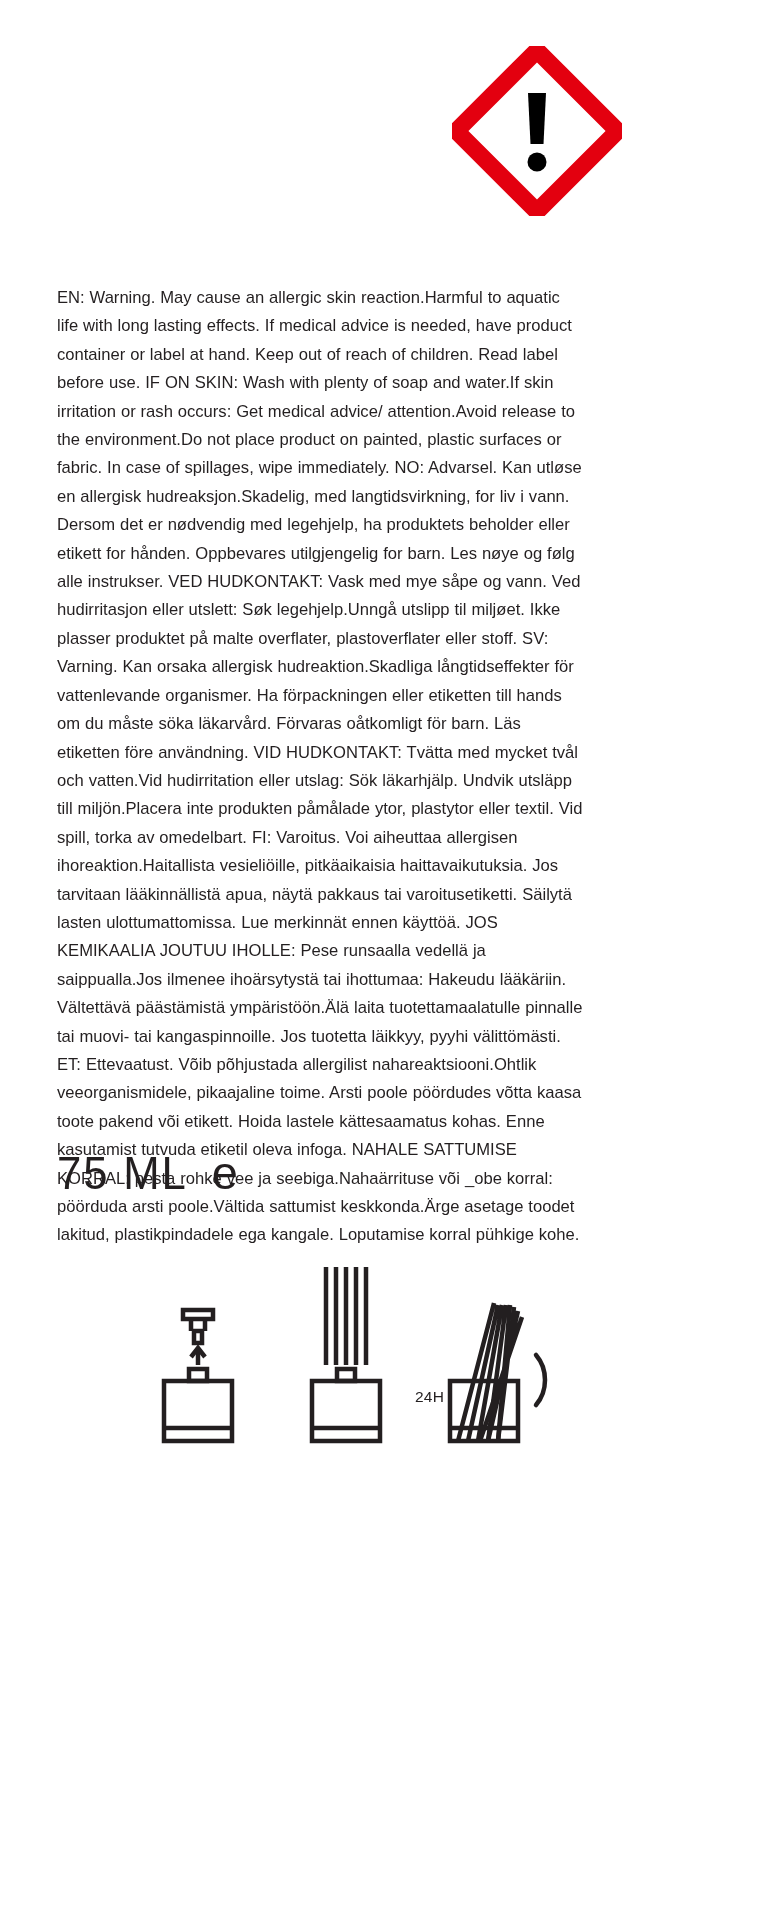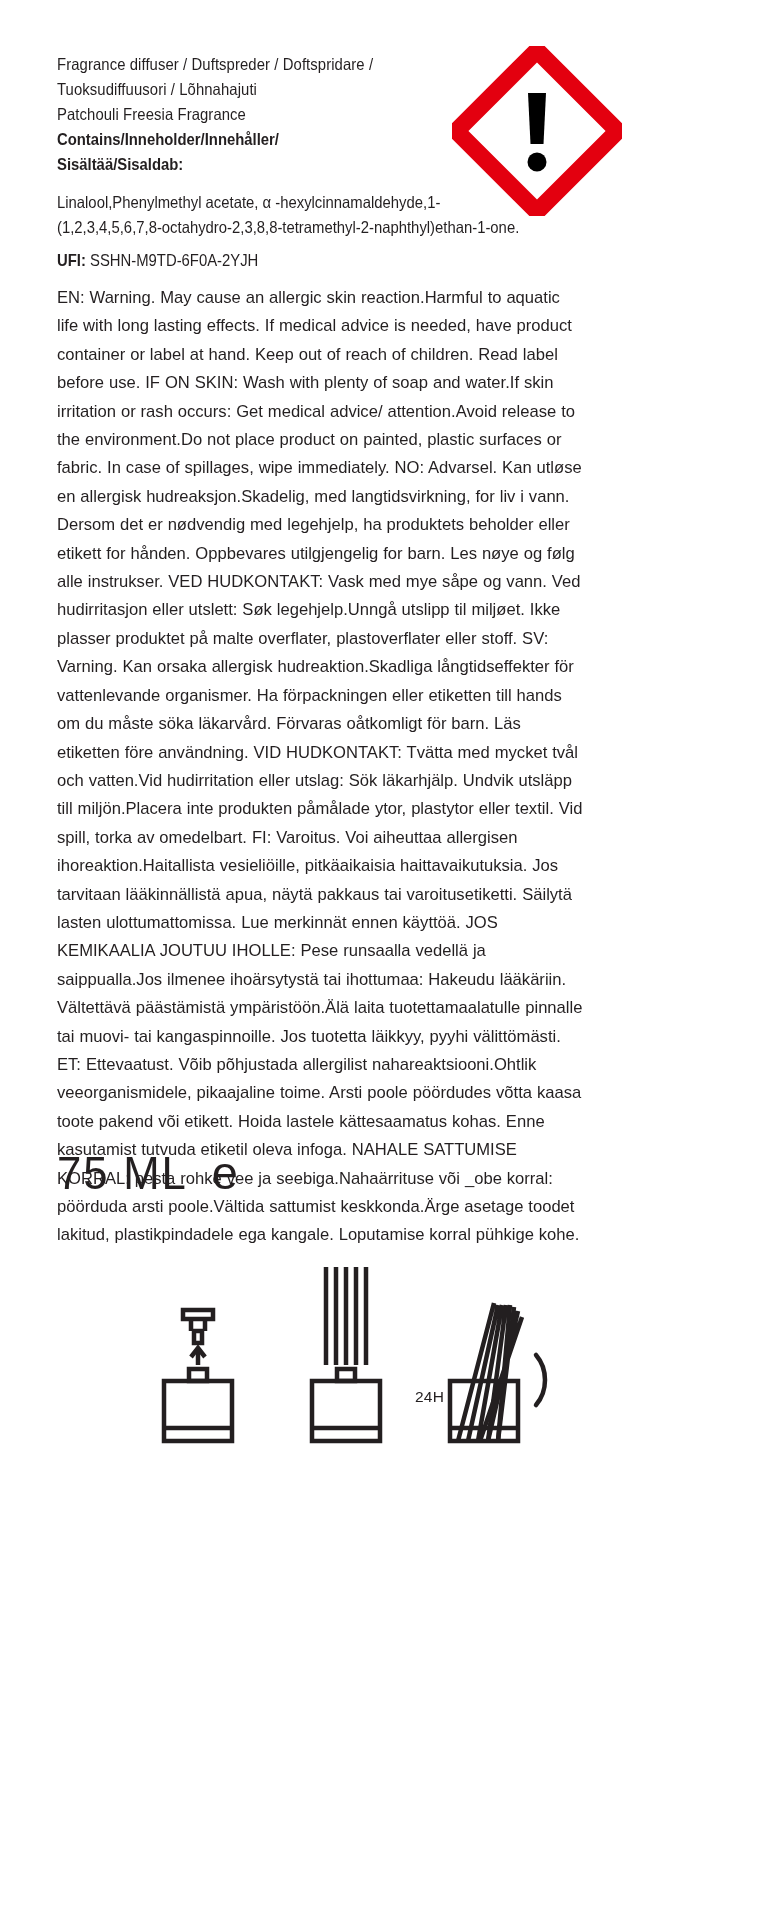--- a/index.html
+++ b/index.html
@@ -140,48 +140,33 @@
     font-size: 15.5px;
     font-weight: normal;
     letter-spacing: 0.2px;
   }
 </style>
 </head>
 <body>
 
 <div class="label-sheet">
 
-  <div class="header-block">
-    <div class="product-line">Fragrance diffuser / Duftspreder / Doftspridare /</div>
-    <div class="product-line">Tuoksudiffuusori / Lõhnahajuti</div>
-    <div class="product-line">Patchouli Freesia Fragrance</div>
-    <div class="contains-head">Contains/Inneholder/Innehåller/</div>
-    <div class="contains-head">Sisältää/Sisaldab:</div>
-  </div>
 
   <div class="ghs-pictogram">
     <svg width="170" height="170" viewBox="0 0 170 170" aria-hidden="true">
       <g transform="translate(85,85) rotate(45)">
         <rect x="-57" y="-57" width="114" height="114" fill="#ffffff" stroke="#e3000f" stroke-width="17"></rect>
       </g>
       <g transform="translate(85,85)" fill="#000000">
         <path d="M -9 -38 L 9 -38 L 6.5 13 L -6.5 13 Z"></path>
         <circle cx="0" cy="31" r="9.5"></circle>
       </g>
     </svg>
   </div>
 
-  <div class="ingredients-block">
-    <div class="ingredient-line">Linalool,Phenylmethyl acetate, α -hexylcinnamaldehyde,1-</div>
-    <div class="ingredient-line">(1,2,3,4,5,6,7,8-octahydro-2,3,8,8-tetramethyl-2-naphthyl)ethan-1-one.</div>
-    <div class="ufi-line">
-      <span class="ufi-label">UFI:</span>
-      <span>SSHN-M9TD-6F0A-2YJH</span>
-    </div>
-  </div>
 
   <div class="warnings-block">
     <span><span class="lang">EN:</span><span class="seg"> Warning.  May cause an allergic skin reaction.Harmful to aquatic life with long lasting effects. If medical advice is needed, have product container or label at hand. Keep out of reach of children. Read label before use. IF ON SKIN: Wash with plenty of soap and water.If skin irritation or rash occurs: Get medical advice/ attention.Avoid release to the environment.Do not place product on painted, plastic surfaces or fabric.  In case of spillages, wipe immediately. </span></span><span><span class="lang">NO:</span><span class="seg"> Advarsel.  Kan utløse en allergisk hudreaksjon.Skadelig, med langtidsvirkning, for liv i vann. Dersom det er nødvendig med legehjelp, ha produktets beholder eller etikett for hånden. Oppbevares utilgjengelig for barn. Les nøye og følg alle instrukser. VED HUDKONTAKT: Vask med mye såpe og vann. Ved hudirritasjon eller utslett: Søk legehjelp.Unngå utslipp til miljøet. Ikke plasser produktet på malte overflater, plastoverflater eller stoff. </span></span><span><span class="lang">SV:</span><span class="seg"> Varning. Kan orsaka allergisk hudreaktion.Skadliga långtidseffekter för vattenlevande organismer. Ha förpackningen eller etiketten till hands om du måste söka läkarvård. Förvaras oåtkomligt för barn. Läs etiketten före användning. VID HUDKONTAKT: Tvätta med mycket tvål och vatten.Vid hudirritation eller utslag: Sök läkarhjälp. Undvik utsläpp till miljön.Placera inte produkten påmålade ytor, plastytor eller textil.  Vid spill, torka av omedelbart. </span></span><span><span class="lang">FI:</span><span class="seg"> Varoitus.  Voi aiheuttaa allergisen ihoreaktion.Haitallista vesieliöille, pitkäaikaisia haittavaikutuksia. Jos tarvitaan lääkinnällistä apua, näytä pakkaus tai varoitusetiketti. Säilytä lasten ulottumattomissa. Lue merkinnät ennen käyttöä. JOS KEMIKAALIA JOUTUU IHOLLE: Pese runsaalla vedellä ja saippualla.Jos ilmenee ihoärsytystä tai ihottumaa: Hakeudu lääkäriin. Vältettävä päästämistä ympäristöön.Älä laita tuotettamaalatulle pinnalle tai muovi- tai kangaspinnoille. Jos tuotetta läikkyy, pyyhi välittömästi. </span></span><span><span class="lang">ET:</span><span class="seg"> Ettevaatust.  Võib põhjustada allergilist nahareaktsiooni.Ohtlik veeorganismidele, pikaajaline toime. Arsti poole pöördudes võtta kaasa toote pakend või etikett. Hoida lastele kättesaamatus kohas. Enne kasutamist tutvuda etiketil oleva infoga. NAHALE SATTUMISE KORRAL: pesta rohke vee ja seebiga.Nahaärrituse või _obe korral: pöörduda arsti poole.Vältida sattumist keskkonda.Ärge asetage toodet lakitud, plastikpindadele ega kangale. Loputamise korral pühkige kohe.</span></span>
   </div>
 
   <div class="volume-block">
     <span class="volume-amount">75 ML</span>
     <span class="volume-estimate">e</span>
   </div>
 

